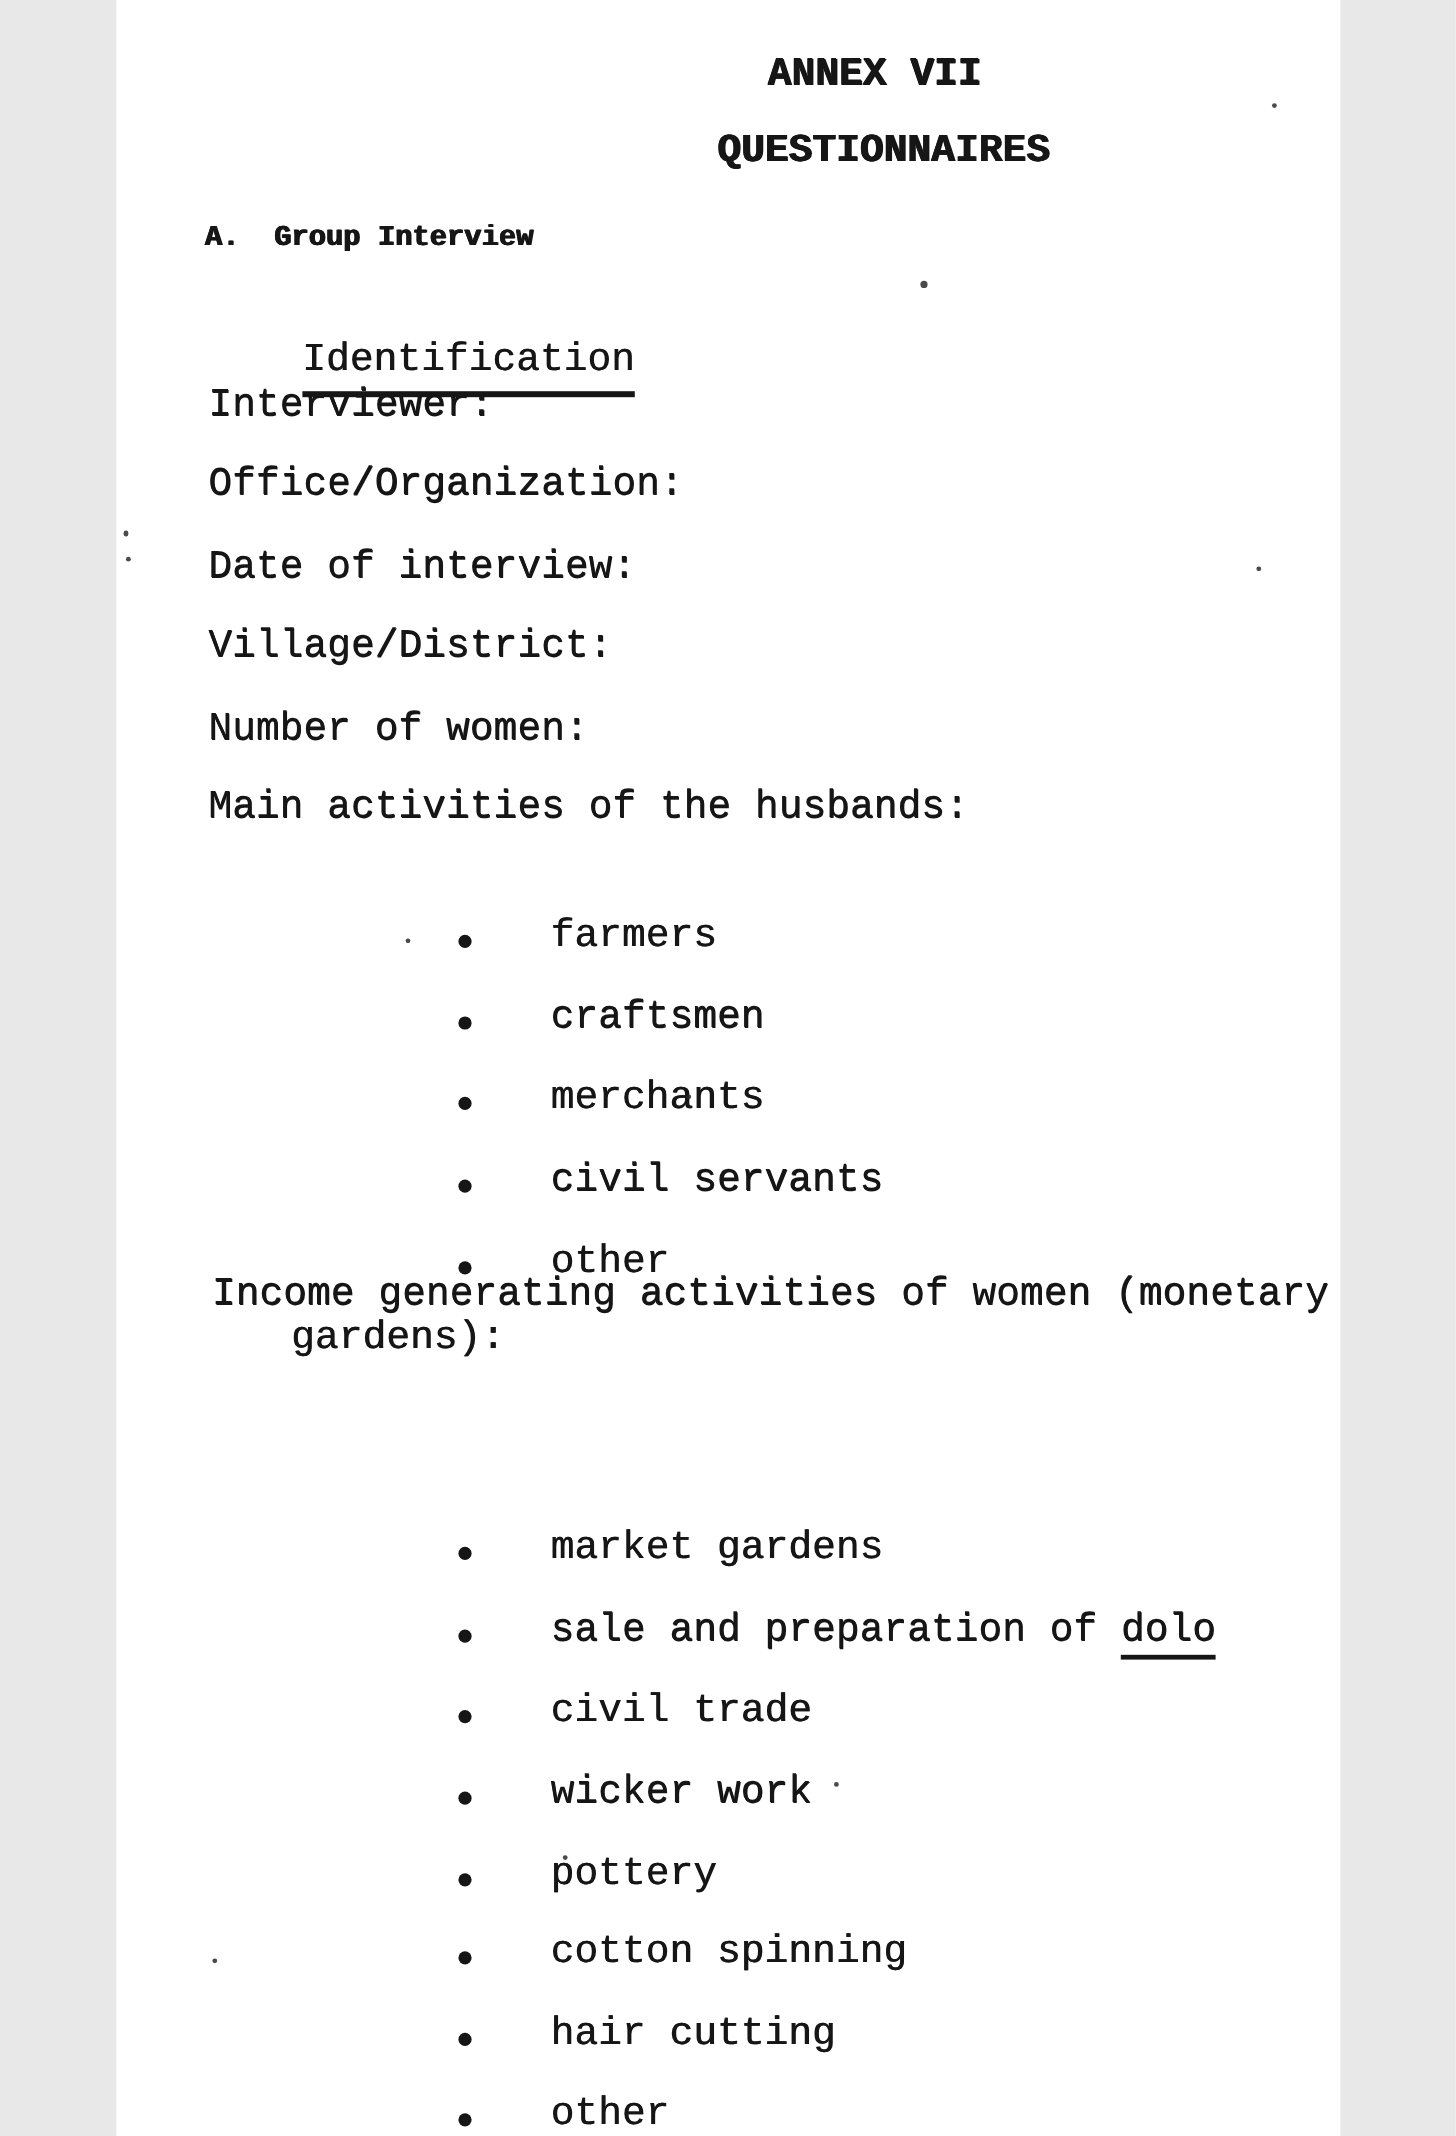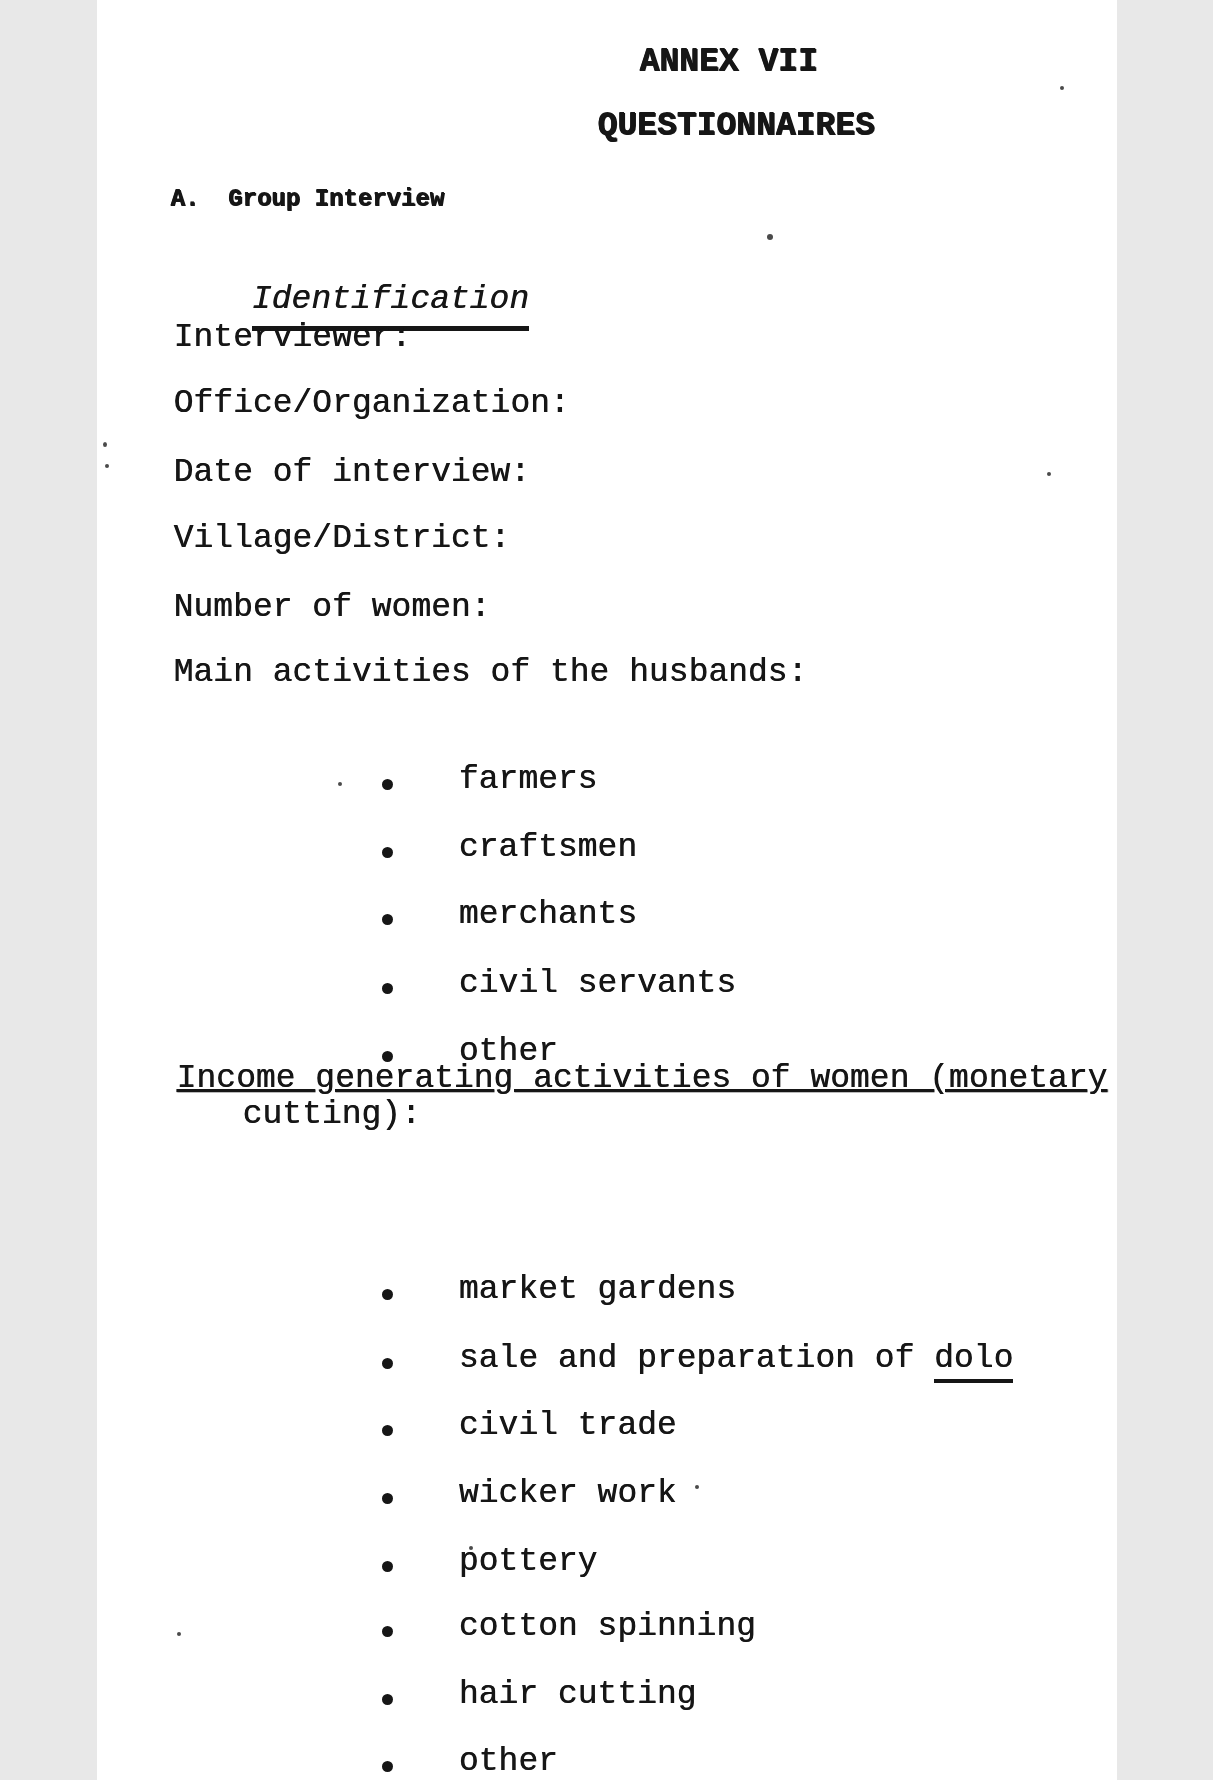--- a/index.html
+++ b/index.html
@@ -30,21 +30,20 @@
   }
   .section-heading {
     font-weight: bold;
     font-size: 24px;
     text-shadow: 1px 0.5px 0 currentColor, 0 0.5px 0 currentColor;
   }
   .underlined-heavy {
     display: inline-block;
     border-bottom: 5px solid #161616;
     padding-bottom: 8px;
-    font-style: italic;
   }
   .word-underline {
     border-bottom: 4px solid #161616;
     padding-bottom: 2px;
   }
   .bullet-row {
     position: absolute;
     left: 206px;
     white-space: pre;
     text-shadow: 0.5px 0.3px 0 currentColor;
@@ -99,22 +98,22 @@
   <div class="bullet-row" style="top:861px;">
     <span class="dot"></span><span class="bullet-label">merchants</span>
   </div>
   <div class="bullet-row" style="top:930px;">
     <span class="dot"></span><span class="bullet-label">civil servants</span>
   </div>
   <div class="bullet-row" style="top:998px;">
     <span class="dot"></span><span class="bullet-label">other</span>
   </div>
 
-  <div class="line" style="left:80px; top:1061px;text-decoration:underline;">Income generating activities of women (monetary</div>
-  <div class="line" style="left:146px; top:1097px;">cutting):</div>
+  <div class="line" style="left:80px; top:1061px;">Income generating activities of women (monetary</div>
+  <div class="line" style="left:146px; top:1097px;">gardens):</div>
 
   <div class="bullet-row" style="top:1236px;">
     <span class="dot"></span><span class="bullet-label">market gardens</span>
   </div>
   <div class="bullet-row" style="top:1305px;">
     <span class="dot"></span><span class="bullet-label"><span>sale and preparation of </span><span class="word-underline">dolo</span></span>
   </div>
   <div class="bullet-row" style="top:1372px;">
     <span class="dot"></span><span class="bullet-label">civil trade</span>
   </div>

